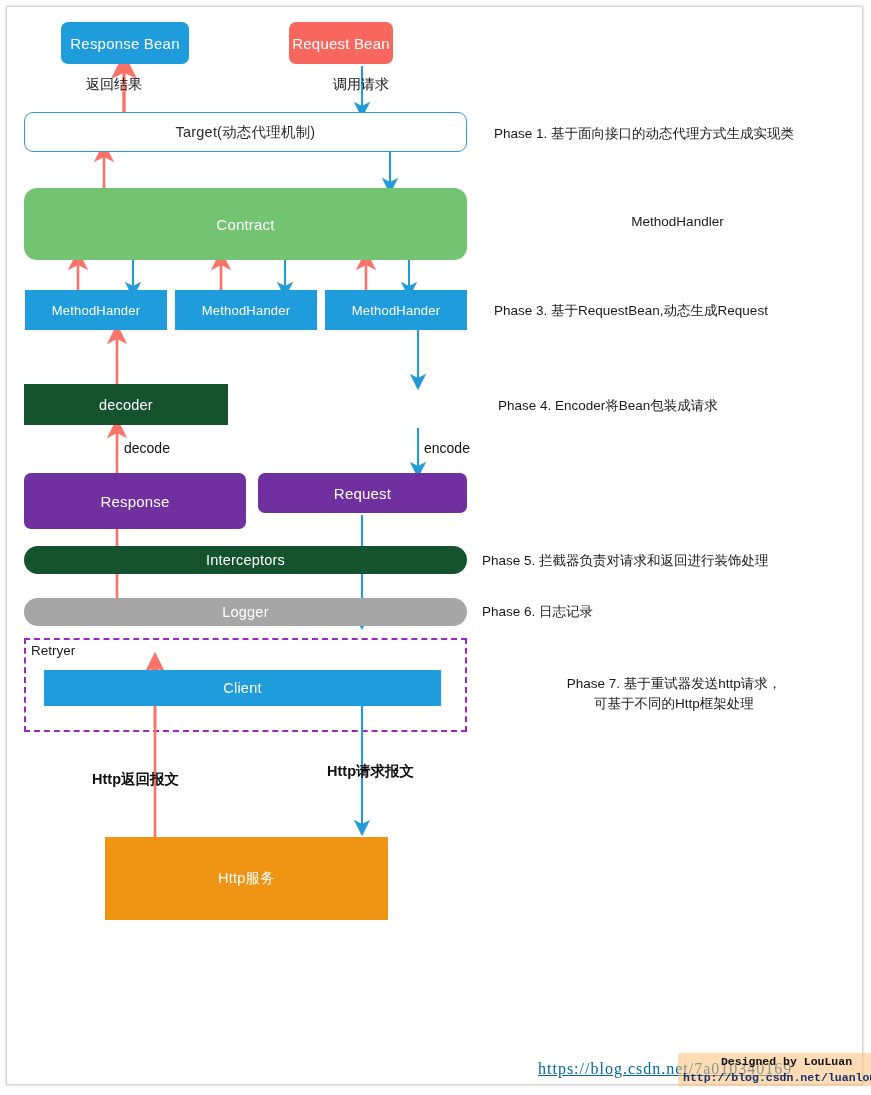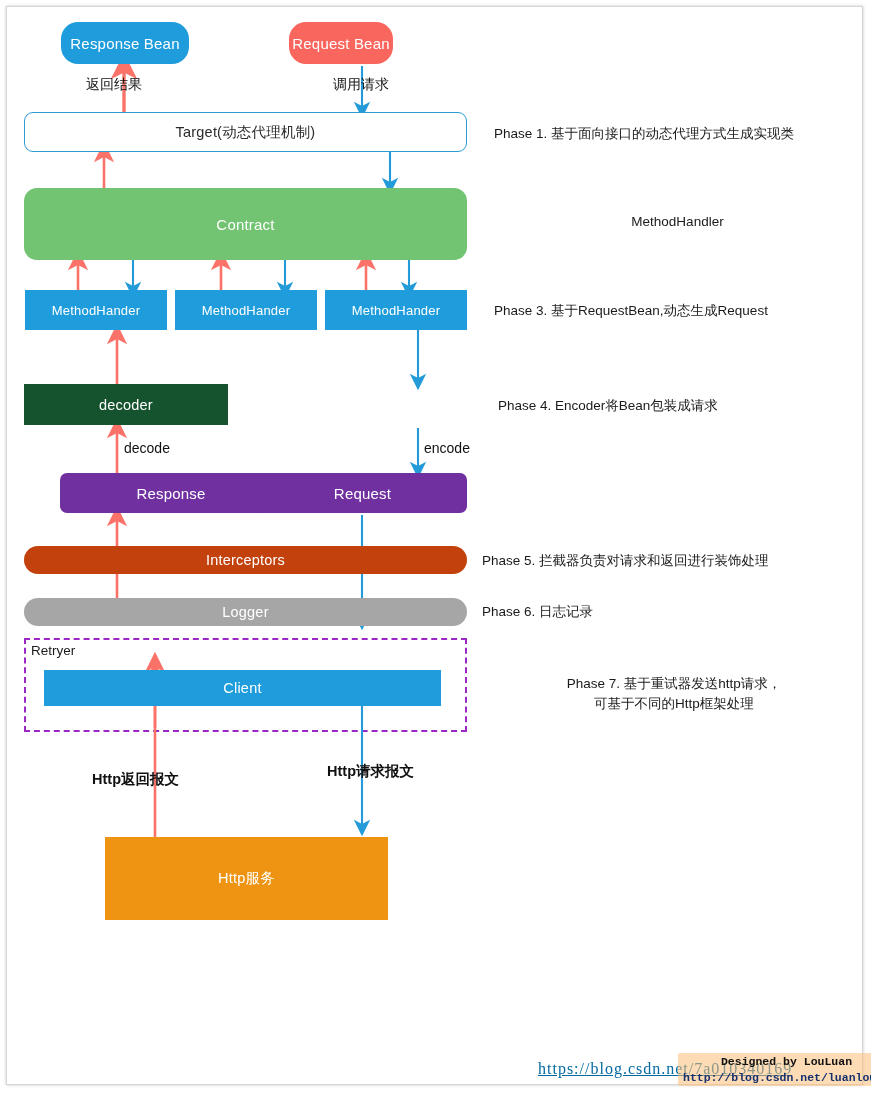--- a/index.html
+++ b/index.html
@@ -8,21 +8,21 @@
 
   
   .frame{position:absolute;left:6px;top:6px;width:857px;height:1079px;
          background:#ffffff;border:1px solid #d6d6d6;
          box-shadow:0 0 3px rgba(0,0,0,.22);box-sizing:border-box;}
 
   .node{position:absolute;display:flex;align-items:center;justify-content:center;
         color:#ffffff;font-size:14.5px;letter-spacing:.2px;box-sizing:border-box;
         text-align:center;z-index:4;}
 
-  .bean{border-radius:17px;font-size:15px;}
+  .bean{border-radius:7px;font-size:15px;}
   .target{background:#ffffff;border:1.3px solid #2E9BD6;border-radius:9px;color:#2b2b2b;font-size:14.5px;}
   .contract{background:#72C472;border-radius:13px;font-size:15px;}
   .mh{background:#1F9CDB;font-size:13px;}
   .pill{border-radius:20px;}
   .rr{background:#7030A0;border-radius:7px;font-size:15px;}
 
   .phase{position:absolute;color:#1a1a1a;font-size:13.5px;line-height:1.45;
          text-align:center;z-index:4;}
   .phase.l{text-align:left;}
 
@@ -123,28 +123,28 @@
     <span>MethodHander</span>
   </div>
 
   <div class="node" style="left:24px;top:384px;width:204px;height:41px;background:#14532d;">
     <span>decoder</span>
   </div>
 
   <div class="alabel" style="left:124px;top:440px;">decode</div>
   <div class="alabel" style="left:424px;top:440px;">encode</div>
 
-  <div class="node rr" style="left:24px;top:473px;width:222px;height:40px;margin-left:36px;">
+  <div class="node rr" style="left:24px;top:473px;width:222px;height:56px;">
     <span>Response</span>
   </div>
   <div class="node rr" style="left:258px;top:473px;width:209px;height:40px;">
     <span>Request</span>
   </div>
 
-  <div class="node pill" style="left:24px;top:546px;width:443px;height:28px;background:#c2410c;">
+  <div class="node pill" style="left:24px;top:546px;width:443px;height:28px;background:#14532d;">
     <span>Interceptors</span>
   </div>
 
   <div class="node pill" style="left:24px;top:598px;width:443px;height:28px;background:#A6A6A6;">
     <span>Logger</span>
   </div>
 
   <div class="retryer" style="left:24px;top:638px;width:443px;height:94px;"></div>
   <div class="retryer-label" style="left:31px;top:643px;">Retryer</div>
 

